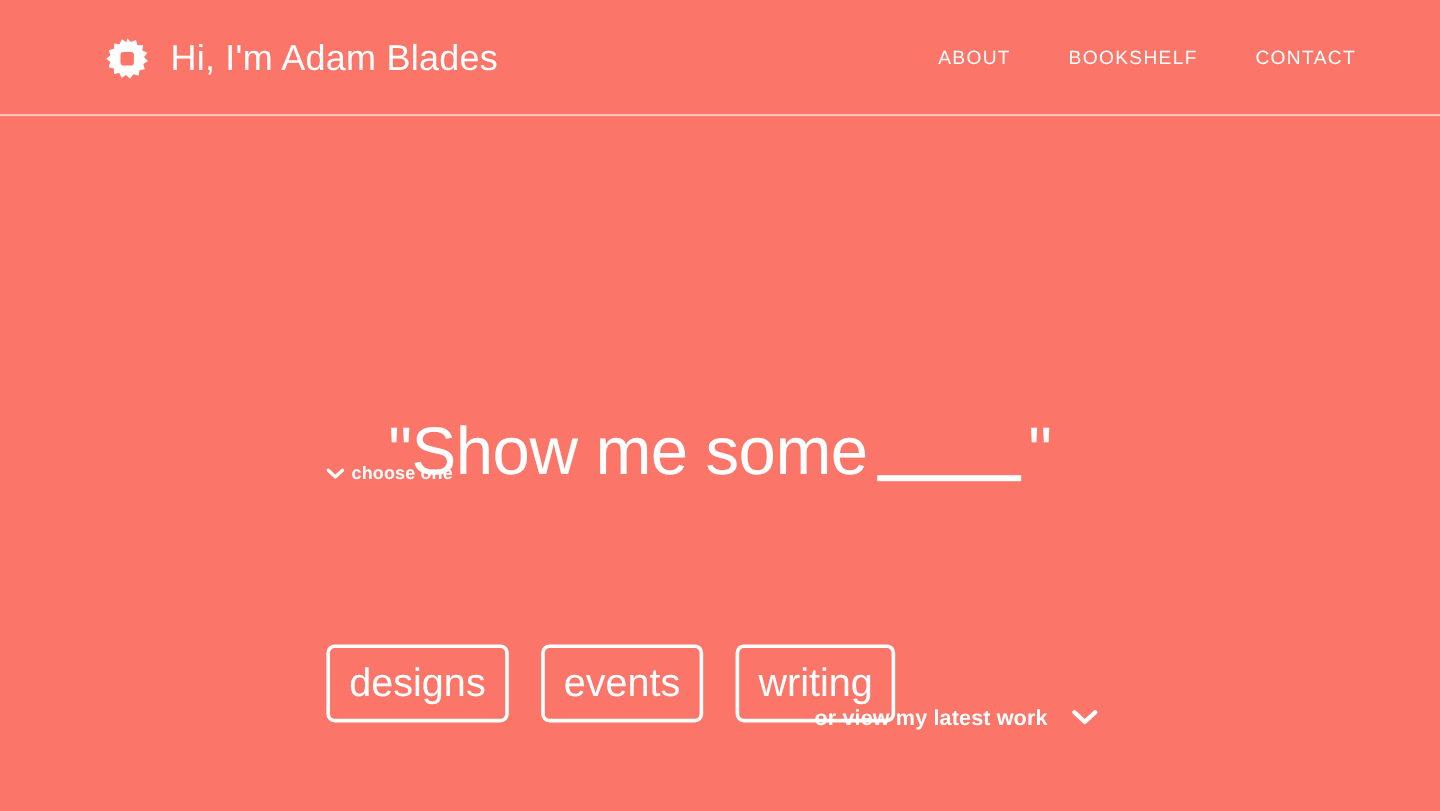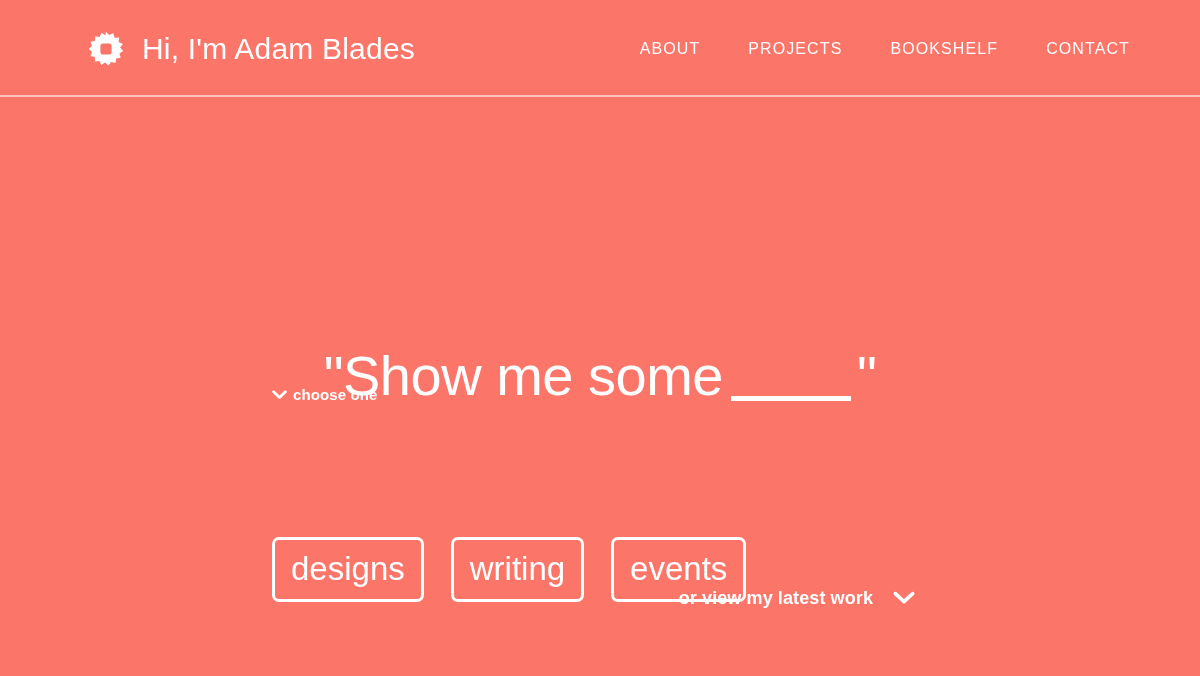--- a/index.html
+++ b/index.html
@@ -206,21 +206,20 @@
                  L13.3 34.0 L11.4 29.9 L7.0 30.6 L6.9 26.0 L2.5 25.0 L4.0 20.7 L0.6 17.9 L4.0 15.1
                  L2.6 10.8 L7.0 9.7 L7.2 5.2 L11.6 5.9 L13.6 1.8 L17.3 4.3 Z"></path>
         <rect x="12.4" y="12.4" width="11.2" height="11.2" rx="2.6" ry="2.6" fill="#fb7569"></rect>
       </svg>
     </span>
     <span class="brand-title">Hi, I'm Adam Blades</span>
   </a>
 
   <nav class="main-nav">
     <a class="nav-link" href="#">ABOUT</a>
-    <a class="nav-link" href="#">PROJECTS</a>
     <a class="nav-link" href="#">BOOKSHELF</a>
     <a class="nav-link" href="#">CONTACT</a>
   </nav>
 
 </header>
 
 <main class="hero">
   <div class="hero-inner">
 
     <h1 class="headline">
@@ -231,22 +230,22 @@
       <span class="chev">
         <svg viewBox="0 0 15 10" width="15" height="10" aria-hidden="true">
           <path d="M1.6 1.8 L7.5 7.4 L13.4 1.8" fill="none" stroke="#ffffff" stroke-width="2.8" stroke-linecap="round" stroke-linejoin="round"></path>
         </svg>
       </span>
       <span class="choose-label">choose one</span>
     </div>
 
     <div class="options-row">
       <button class="option-btn" type="button">designs</button>
+      <button class="option-btn" type="button">events</button>
       <button class="option-btn" type="button">writing</button>
-      <button class="option-btn" type="button">events</button>
     </div>
 
     <div class="latest-row">
       <a class="latest-link" href="#">or view my latest work</a>
       <span class="chev-lg">
         <svg viewBox="0 0 22 14" width="22" height="14" aria-hidden="true">
           <path d="M2.4 2.6 L11 10.6 L19.6 2.6" fill="none" stroke="#ffffff" stroke-width="3.6" stroke-linecap="round" stroke-linejoin="round"></path>
         </svg>
       </span>
     </div>

